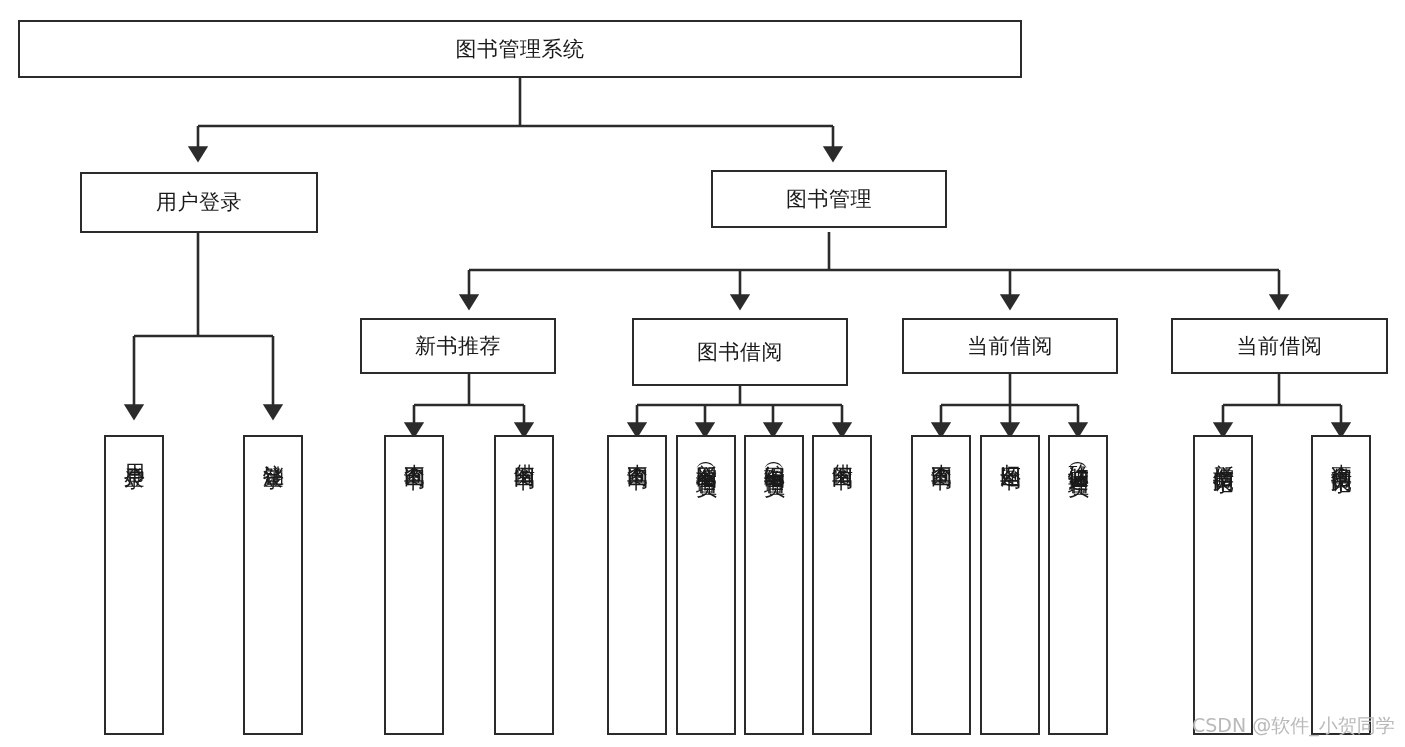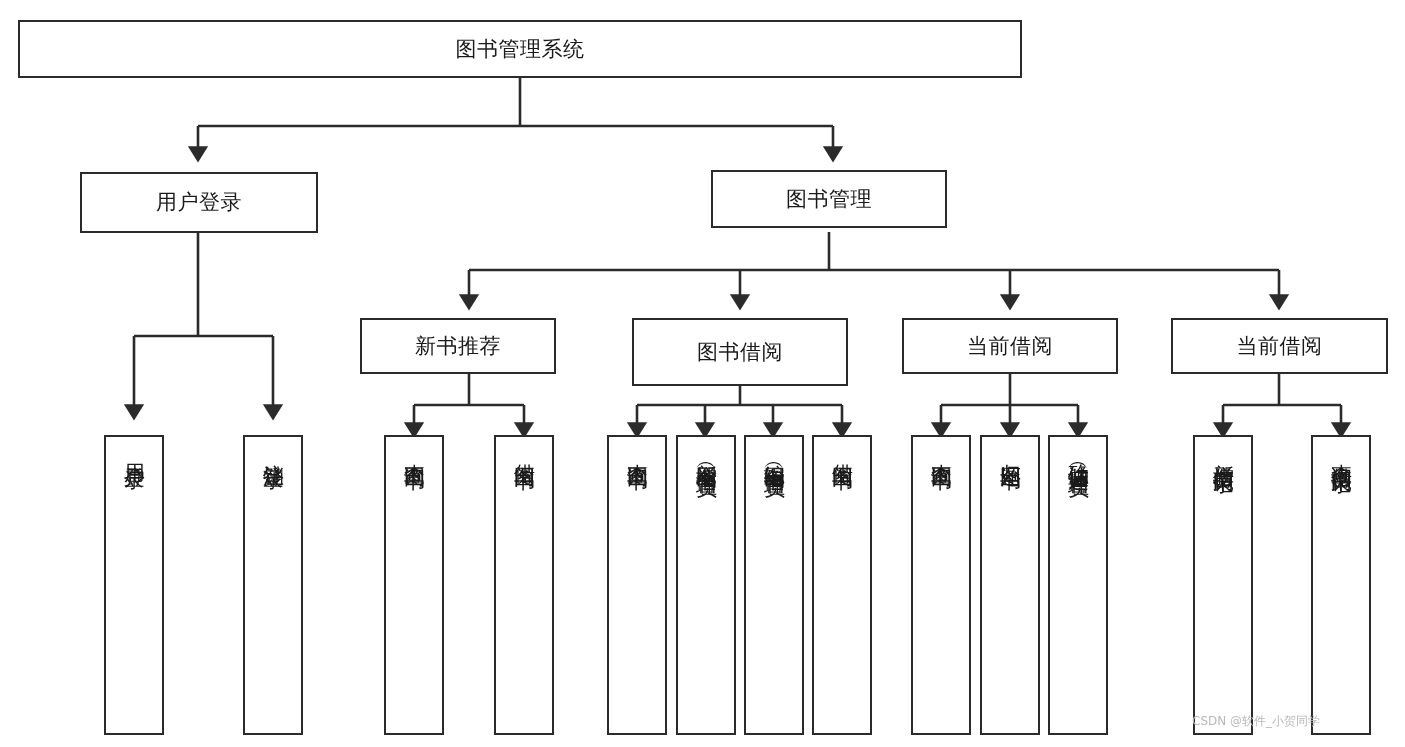--- a/index.html
+++ b/index.html
@@ -62,21 +62,21 @@
     text-orientation: upright;
     font-size: 21px;
     letter-spacing: 2px;
     line-height: 1;
     white-space: nowrap;
   }
   .watermark {
     position: absolute;
     left: 1192px;
     top: 713px;
-    font-size: 12px;
+    font-size: 19px;
     color: #b9b9b9;
     white-space: nowrap;
     font-family: "DejaVu Sans", "Liberation Sans", sans-serif;
   }
 </style>
 </head>
 <body>
 
 <div id="diagram-canvas">
 

